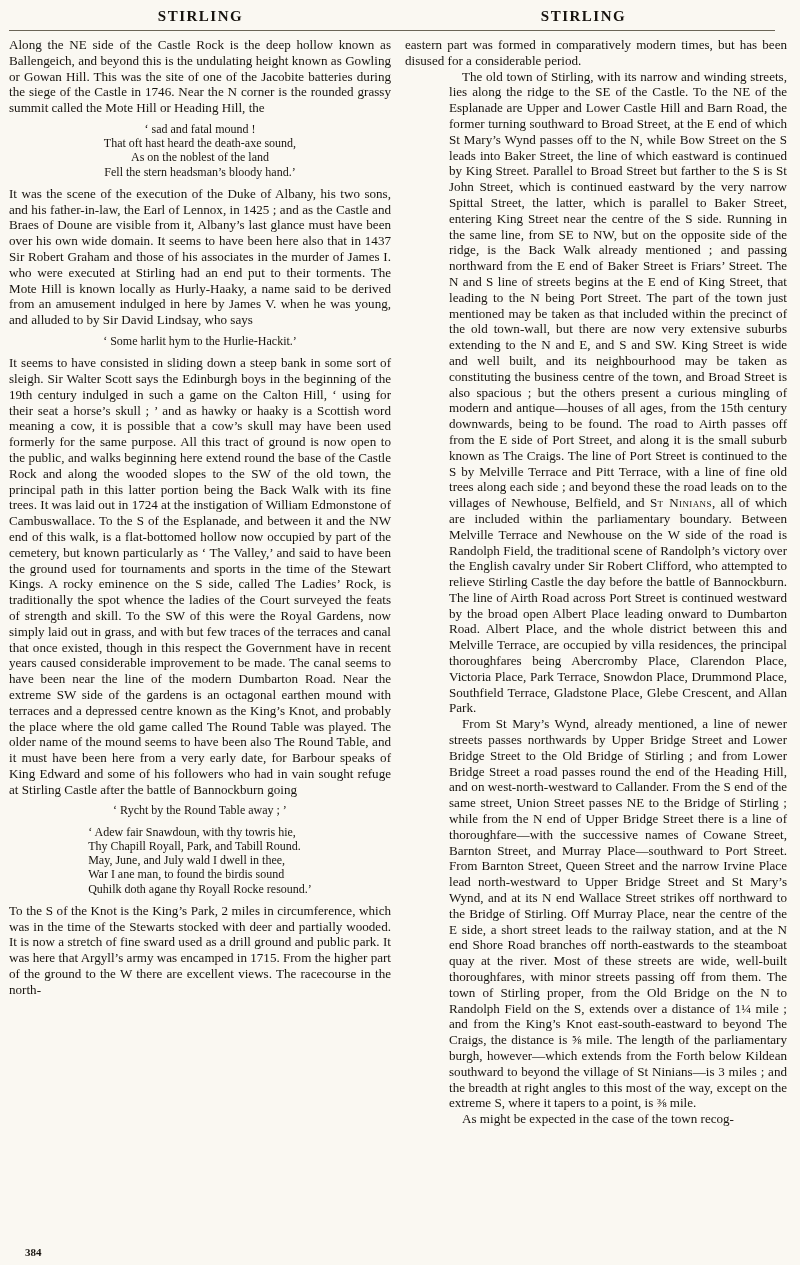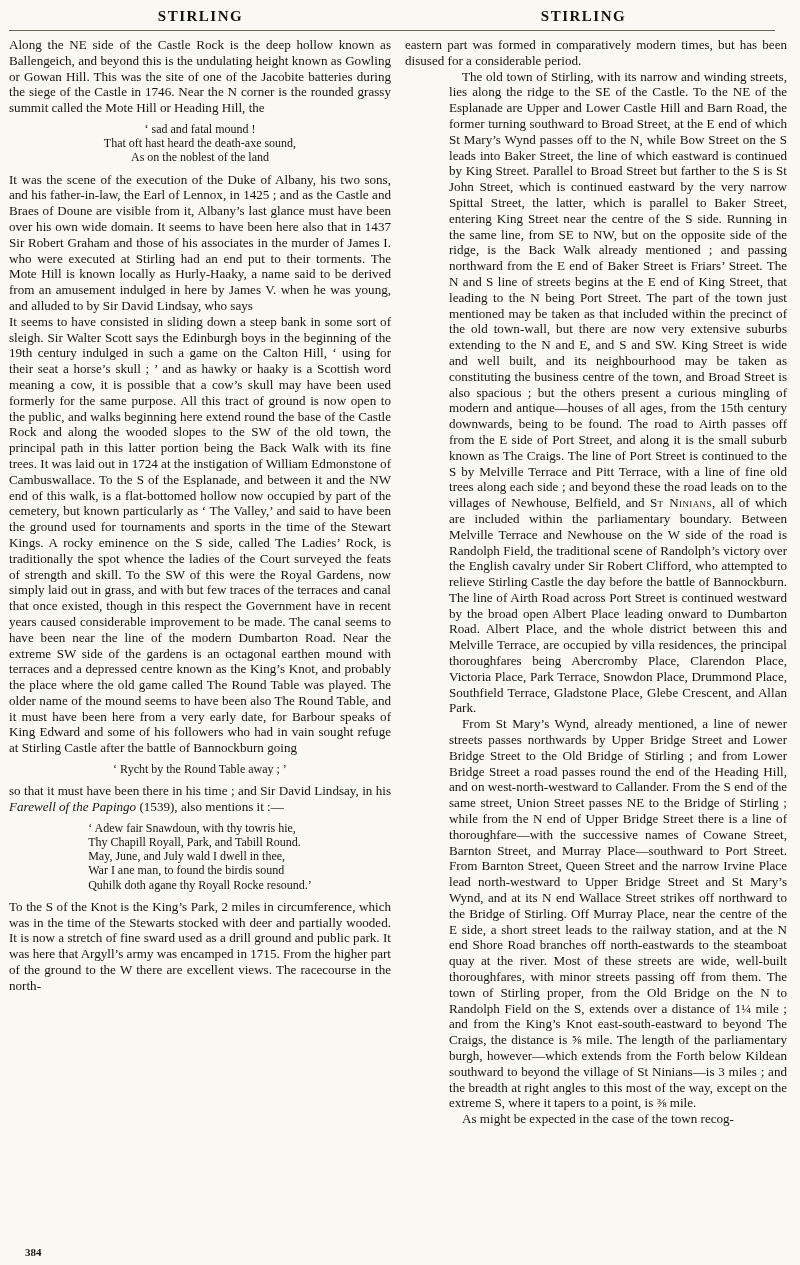--- a/index.html
+++ b/index.html
@@ -41,32 +41,35 @@
 
   <div class="columns">
 
     <div class="col">
       <p class="para">Along the NE side of the Castle Rock is the deep hollow known as Ballengeich, and beyond this is the undulating height known as Gowling or Gowan Hill. This was the site of one of the Jacobite batteries during the siege of the Castle in 1746. Near the N corner is the rounded grassy summit called the Mote Hill or Heading Hill, the</p>
 
       <div class="verse centered">
         <div>‘ sad and fatal mound !</div>
         <div>That oft hast heard the death-axe sound,</div>
         <div>As on the noblest of the land</div>
+        <div>Fell the stern headsman’s bloody hand.’</div>
       </div>
 
       <p class="para">It was the scene of the execution of the Duke of Albany, his two sons, and his father-in-law, the Earl of Lennox, in 1425 ; and as the Castle and Braes of Doune are visible from it, Albany’s last glance must have been over his own wide domain. It seems to have been here also that in 1437 Sir Robert Graham and those of his associates in the murder of James I. who were executed at Stirling had an end put to their torments. The Mote Hill is known locally as Hurly-Haaky, a name said to be derived from an amusement indulged in here by James V. when he was young, and alluded to by Sir David Lindsay, who says</p>
 
+      <div class="verse centered">
+        <div>‘ Some harlit hym to the Hurlie-Hackit.’</div>
+      </div>
 
       <p class="para">It seems to have consisted in sliding down a steep bank in some sort of sleigh. Sir Walter Scott says the Edinburgh boys in the beginning of the 19th century indulged in such a game on the Calton Hill, ‘ using for their seat a horse’s skull ; ’ and as hawky or haaky is a Scottish word meaning a cow, it is possible that a cow’s skull may have been used formerly for the same purpose. All this tract of ground is now open to the public, and walks beginning here extend round the base of the Castle Rock and along the wooded slopes to the SW of the old town, the principal path in this latter portion being the Back Walk with its fine trees. It was laid out in 1724 at the instigation of William Edmonstone of Cambuswallace. To the S of the Esplanade, and between it and the NW end of this walk, is a flat-bottomed hollow now occupied by part of the cemetery, but known particularly as ‘ The Valley,’ and said to have been the ground used for tournaments and sports in the time of the Stewart Kings. A rocky eminence on the S side, called The Ladies’ Rock, is traditionally the spot whence the ladies of the Court surveyed the feats of strength and skill. To the SW of this were the Royal Gardens, now simply laid out in grass, and with but few traces of the terraces and canal that once existed, though in this respect the Government have in recent years caused considerable improvement to be made. The canal seems to have been near the line of the modern Dumbarton Road. Near the extreme SW side of the gardens is an octagonal earthen mound with terraces and a depressed centre known as the King’s Knot, and probably the place where the old game called The Round Table was played. The older name of the mound seems to have been also The Round Table, and it must have been here from a very early date, for Barbour speaks of King Edward and some of his followers who had in vain sought refuge at Stirling Castle after the battle of Bannockburn going</p>
 
       <div class="verse centered">
         <div>‘ Rycht by the Round Table away ; ’</div>
       </div>
 
-      <p class="para"><span>so that it must have been there in his time ; and Sir David Lindsay, in his </span><i class="work-title">Farewell of the Papingo</i><span> (1539), also mentions it :—</span></p>
 
       <div class="verse block">
         <div>‘ Adew fair Snawdoun, with thy towris hie,</div>
         <div>Thy Chapill Royall, Park, and Tabill Round.</div>
         <div>May, June, and July wald I dwell in thee,</div>
         <div>War I ane man, to found the birdis sound</div>
         <div>Quhilk doth agane thy Royall Rocke resound.’</div>
       </div>
 
       <p class="para">To the S of the Knot is the King’s Park, 2 miles in circumference, which was in the time of the Stewarts stocked with deer and partially wooded. It is now a stretch of fine sward used as a drill ground and public park. It was here that Argyll’s army was encamped in 1715. From the higher part of the ground to the W there are excellent views. The racecourse in the north-</p>

